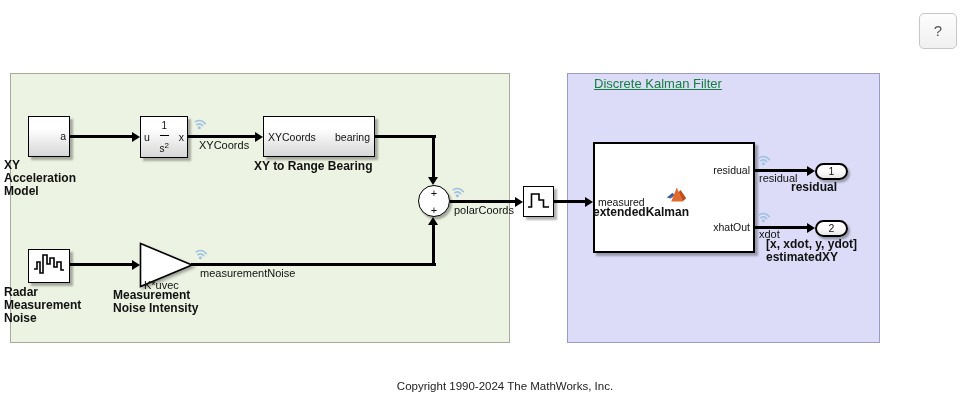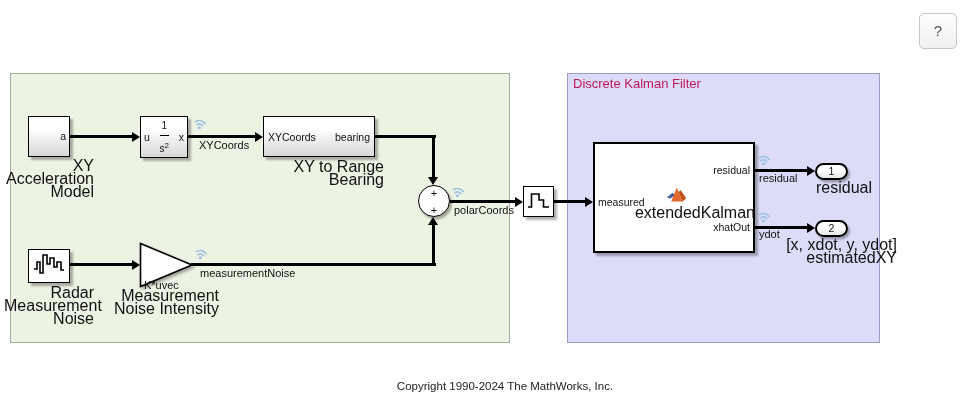--- a/index.html
+++ b/index.html
@@ -12,21 +12,21 @@
   .blk{position:absolute;box-sizing:border-box;border:1.5px solid #000;
        background:linear-gradient(180deg,#ffffff 30%,#d7d7d7 100%);
        box-shadow:2.5px 3px 2px rgba(0,0,0,.30);}
   .blk.plain{background:#ffffff;}
   .wire{position:absolute;background:#000;}
   .arr{position:absolute;width:0;height:0;}
   .arr-r{border-top:5px solid transparent;border-bottom:5px solid transparent;border-left:8px solid #000;}
   .arr-d{border-left:5px solid transparent;border-right:5px solid transparent;border-top:8px solid #000;}
   .arr-u{border-left:5px solid transparent;border-right:5px solid transparent;border-bottom:8px solid #000;}
   .sig{position:absolute;font-size:11px;white-space:nowrap;color:#111;}
-  .blab{position:absolute;font-size:16px;line-height:13px;text-align:right;color:#111;}
+  .blab{position:absolute;font-size:12px;line-height:13px;text-align:left;color:#111;font-weight:bold;}
   .plab{font-size:10.5px;color:#111;white-space:nowrap;}
   .badge{position:absolute;width:17px;height:17px;}
   .sum{position:absolute;box-sizing:border-box;width:32px;height:32px;border:1.5px solid #000;
        border-radius:50%;background:#fff;box-shadow:2px 2.5px 2px rgba(0,0,0,.30);}
   .sumsign{position:absolute;width:14px;text-align:center;font-size:11px;line-height:11px;color:#111;}
   .outport{position:absolute;box-sizing:border-box;width:33px;height:17px;border:2px solid #000;
        border-radius:9px;background:linear-gradient(180deg,#fff 40%,#e8e8e8);
        box-shadow:2px 2.5px 2px rgba(0,0,0,.30);text-align:center;font-size:10.5px;line-height:13px;}
   .frac{display:inline-block;text-align:center;font-size:10px;line-height:17px;vertical-align:middle;}
   .frac .bar{display:block;height:1px;background:#000;margin:1px 0;}
@@ -40,21 +40,21 @@
 </head>
 <body>
 
 <div id="canvas">
 
   <div id="help-btn">?</div>
 
   <div class="region" style="left:10px;top:73px;width:500px;height:270px;background:#edf3e2;border-color:#a6ab9a;"></div>
 
   <div class="region" style="left:567px;top:73px;width:313px;height:270px;background:#dcdcf8;border-color:#9b9bc7;"></div>
-  <div class="region-title" style="left:573px;top:76px;color:#be185d;">Discrete Kalman Filter</div>
+  <div class="region-title" style="left:594px;top:76px;color:#15803d;text-decoration:underline;">Discrete Kalman Filter</div>
 
   <div class="wire" style="left:70px;top:135px;width:62px;height:3px;"></div>
   <div class="arr arr-r" style="left:132px;top:132px;"></div>
 
   <div class="wire" style="left:188px;top:135px;width:67px;height:3px;"></div>
   <div class="arr arr-r" style="left:255px;top:132px;"></div>
 
   <div class="wire" style="left:375px;top:135px;width:61px;height:3px;"></div>
   <div class="wire" style="left:432px;top:135px;width:3px;height:42px;"></div>
   <div class="arr arr-d" style="left:428px;top:177px;"></div>
@@ -190,17 +190,17 @@
       <path d="M3.2,9.6 Q6,7.2 8.8,9.6"></path>
         <path d="M1.2,7.2 Q6,3.2 10.8,7.2"></path>
     </g>
       <circle cx="6" cy="12" r="1.5" fill="#9fc2e2"></circle>
   </svg>
 
   <div class="sig" style="left:199px;top:139px;">XYCoords</div>
   <div class="sig" style="left:454px;top:204px;">polarCoords</div>
   <div class="sig" style="left:200px;top:267px;">measurementNoise</div>
   <div class="sig" style="left:759px;top:172px;">residual</div>
-  <div class="sig" style="left:759px;top:228px;">ydot</div>
+  <div class="sig" style="left:759px;top:228px;">xdot</div>
 
   <div id="copyright">Copyright 1990-2024 The MathWorks, Inc.</div>
 
 </div>
 
 </body></html>

